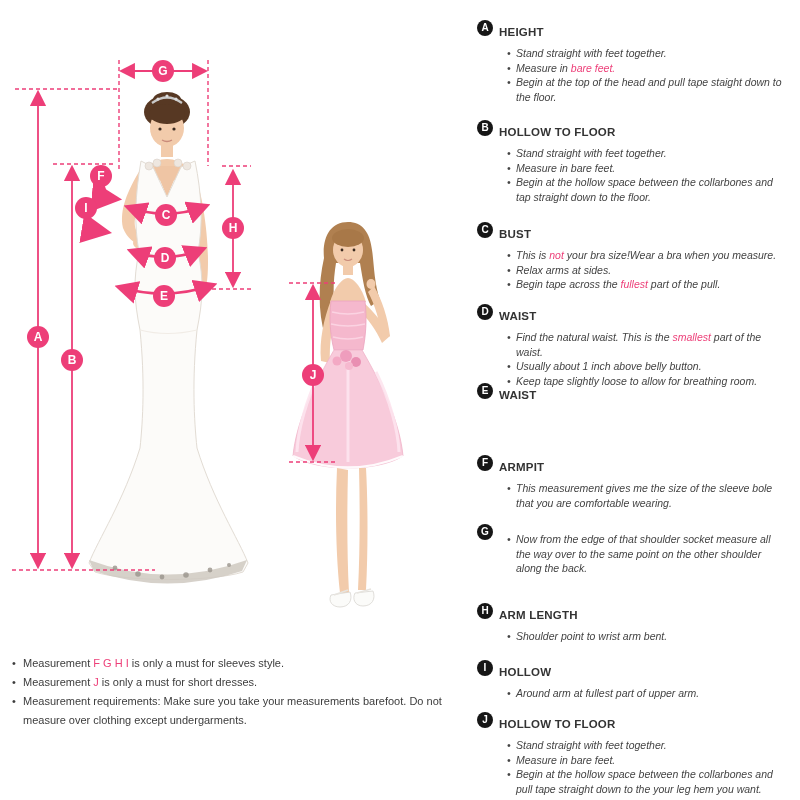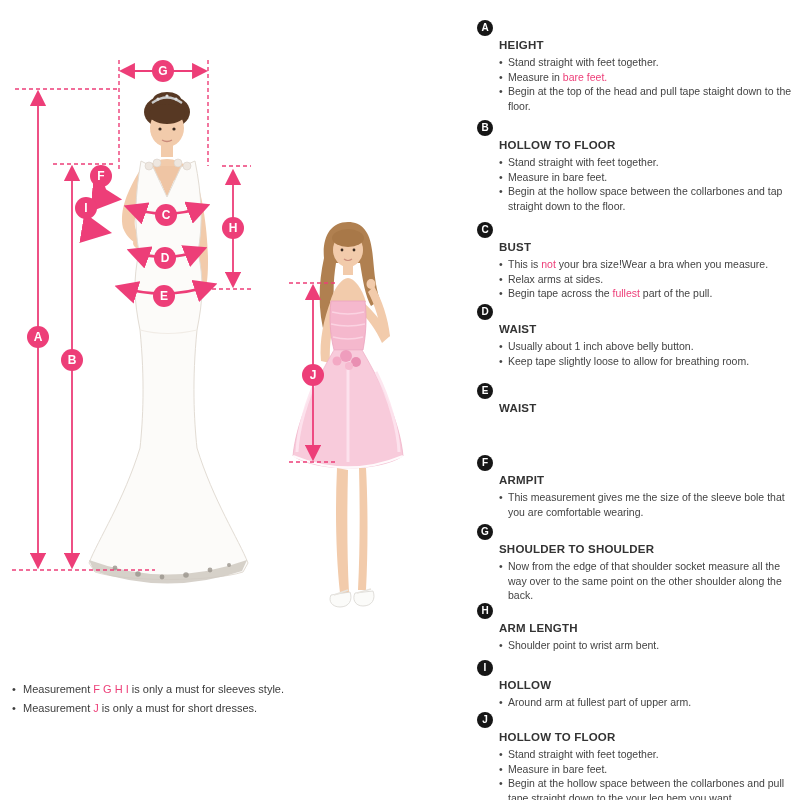--- a/index.html
+++ b/index.html
@@ -13,27 +13,27 @@
     position:absolute;width:22px;height:22px;border-radius:50%;
     background:#ED3E78;color:#fff;font-weight:bold;font-size:12px;
     line-height:22px;text-align:center;user-select:none;
   }
   .rp{position:absolute;left:477px;top:0;width:318px;}
   .section{position:absolute;left:0;display:flex;gap:6px;}
   .badge{
     flex:0 0 auto;width:16px;height:16px;border-radius:50%;background:#161616;
     color:#fff;font-size:10px;font-weight:bold;line-height:16px;text-align:center;
   }
-  .sec-title{margin:19px 0 4px;font-size:11.5px;font-weight:bold;color:#333;letter-spacing:.2px;}
-  .bullets{list-style:none;margin:0;padding:0;font-size:10.5px;line-height:14.6px;color:#434343;}
+  .sec-title{margin:6px 0 4px;font-size:11.5px;font-weight:bold;color:#333;letter-spacing:.2px;}
+  .bullets{list-style:none;margin:8px;padding:0;font-size:10.5px;line-height:14.6px;color:#434343;font-style:italic;}
   .bullets li{padding-left:9px;position:relative;}
   .bullets li::before{content:"\2022";position:absolute;left:0;color:#434343;}
   .hl{color:#ED3E78;}
   .footnotes{
-    position:absolute;left:12px;top:680px;width:452px;list-style:none;margin:0;padding:0;
+    position:absolute;left:12px;top:654px;width:452px;list-style:none;margin:0;padding:0;
     font-size:11px;line-height:19px;color:#3c3c3c;
   }
   .footnotes li{padding-left:11px;position:relative;}
   .footnotes li::before{content:"\2022";position:absolute;left:0;}
 </style>
 </head>
 <body>
 
 <div class="stage">
 
@@ -191,20 +191,21 @@
           <li><span>Begin tape across the </span><span class="hl">fullest</span><span> part of the pull.</span></li>
         </ul>
       </div>
     </div>
 
     <div class="section" style="top:304px">
       <span class="badge">D</span>
       <div>
         <h3 class="sec-title">WAIST</h3>
         <ul class="bullets">
+          <li><span>Find the natural waist. This is the </span><span class="hl">smallest</span><span> part of the waist.</span></li>
           <li><span>Usually about 1 inch above belly button.</span></li>
           <li><span>Keep tape slightly loose to allow for breathing room.</span></li>
         </ul>
       </div>
     </div>
 
     <div class="section" style="top:383px">
       <span class="badge">E</span>
       <div>
         <h3 class="sec-title">WAIST</h3>
@@ -217,21 +218,20 @@
         <h3 class="sec-title">ARMPIT</h3>
         <ul class="bullets">
           <li><span>This measurement gives me the size of the sleeve bole that you are comfortable wearing.</span></li>
         </ul>
       </div>
     </div>
 
     <div class="section" style="top:524px">
       <span class="badge">G</span>
       <div>
-        <h3 class="sec-title">SHOULDER TO SHOULDER</h3>
         <ul class="bullets">
           <li><span>Now from the edge of that shoulder socket measure all the way over to the same point on the other shoulder along the back.</span></li>
         </ul>
       </div>
     </div>
 
     <div class="section" style="top:603px">
       <span class="badge">H</span>
       <div>
         <h3 class="sec-title">ARM LENGTH</h3>
@@ -261,15 +261,16 @@
           <li><span>Begin at the hollow space between the collarbones and pull tape straight down to the your leg hem you want.</span></li>
         </ul>
       </div>
     </div>
 
   </div>
 
   <ul class="footnotes">
     <li><span>Measurement </span><span class="hl">F G H I</span><span> is only a must for sleeves style.</span></li>
     <li><span>Measurement </span><span class="hl">J</span><span> is only a must for short dresses.</span></li>
+    <li><span>Measurement requirements: Make sure you take your measurements barefoot. Do not measure over clothing except undergarments.</span></li>
   </ul>
 
 </div>
 
 </body></html>

